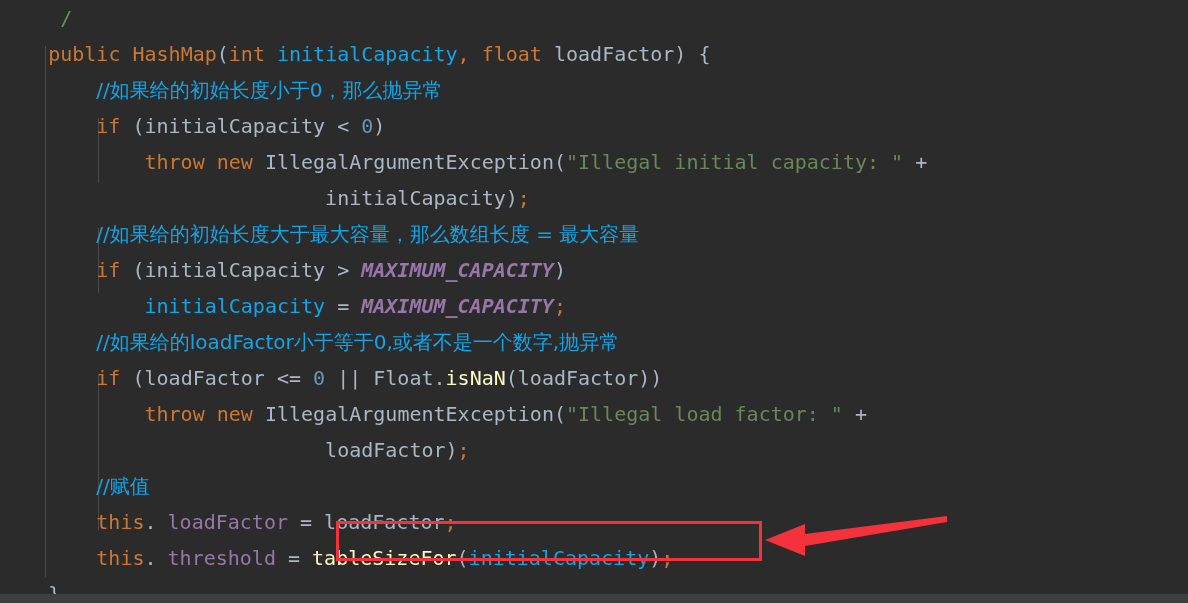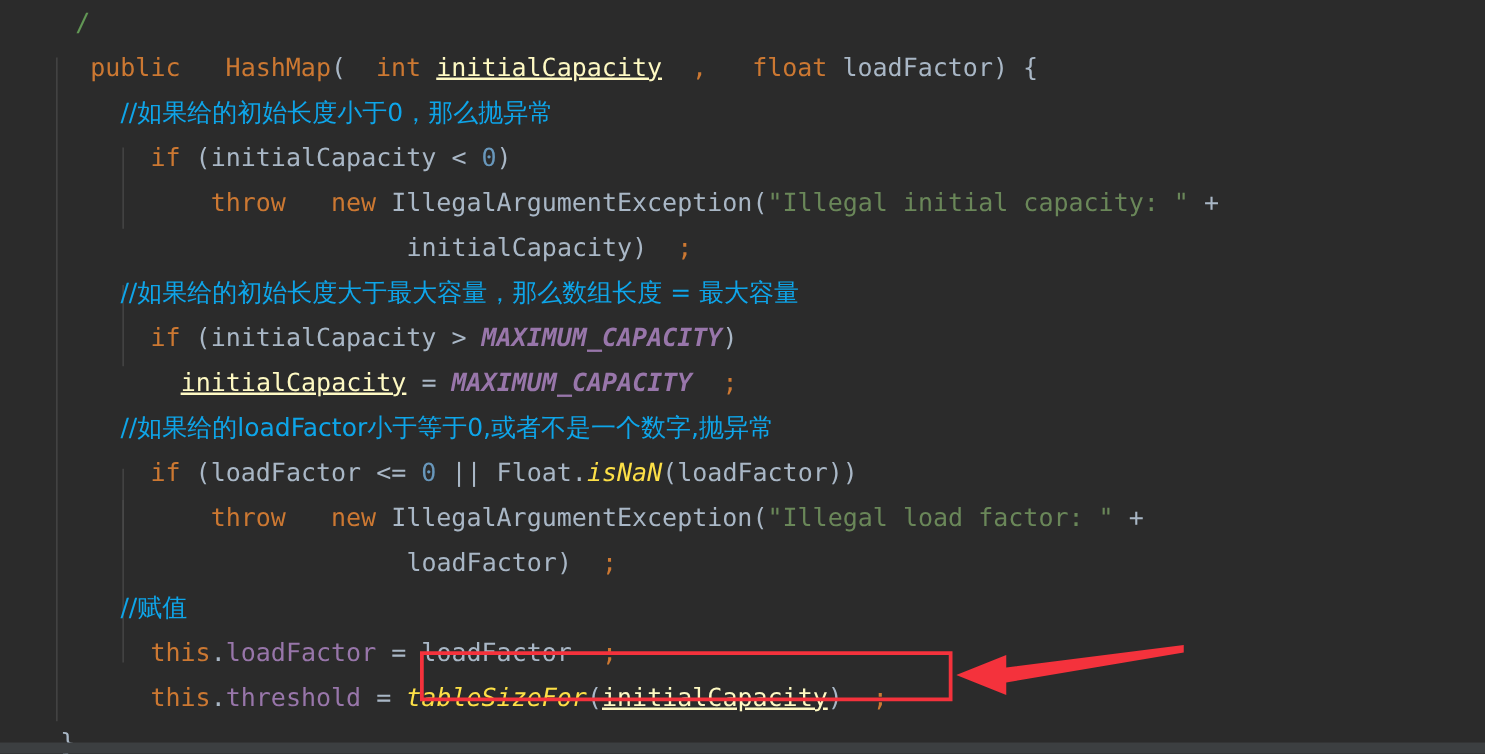--- a/index.html
+++ b/index.html
@@ -36,30 +36,30 @@
     white-space: pre;
     color: #a9b7c6;
   }
   .line {
     height: 36px;
     white-space: pre;
     position: relative;
   }
 
   
-  .kw   { color: #cc7832; margin-left: 24px; }            
+  .kw   { color: #cc7832; }            
   .ident{ color: #a9b7c6; }
   .str  { color: #6a8759; }            
   .num  { color: #6897bb; }            
   .cmt  { color: #0ea5e9; font-family: "DejaVu Sans", "Liberation Sans", sans-serif; }
   .doc  { color: #629755; }            
   .const{ color: #9876aa; font-style: italic; font-weight: bold; }  
-  .field{ color: #9876aa; }            
-  .mth  { color: #fde047; font-style: italic; }  
-  .param{ color: #fef9c3; text-decoration: underline; }
+  .field{ color: #9876aa; margin-left: 11px; }            
+  .mth  { color: #fef9c3; }  
+  .param{ color: #0ea5e9; }
 
   
   .guide {
     position: absolute;
     width: 1px;
     background: #4b4b4b;
   }
 
   
   #redbox {

